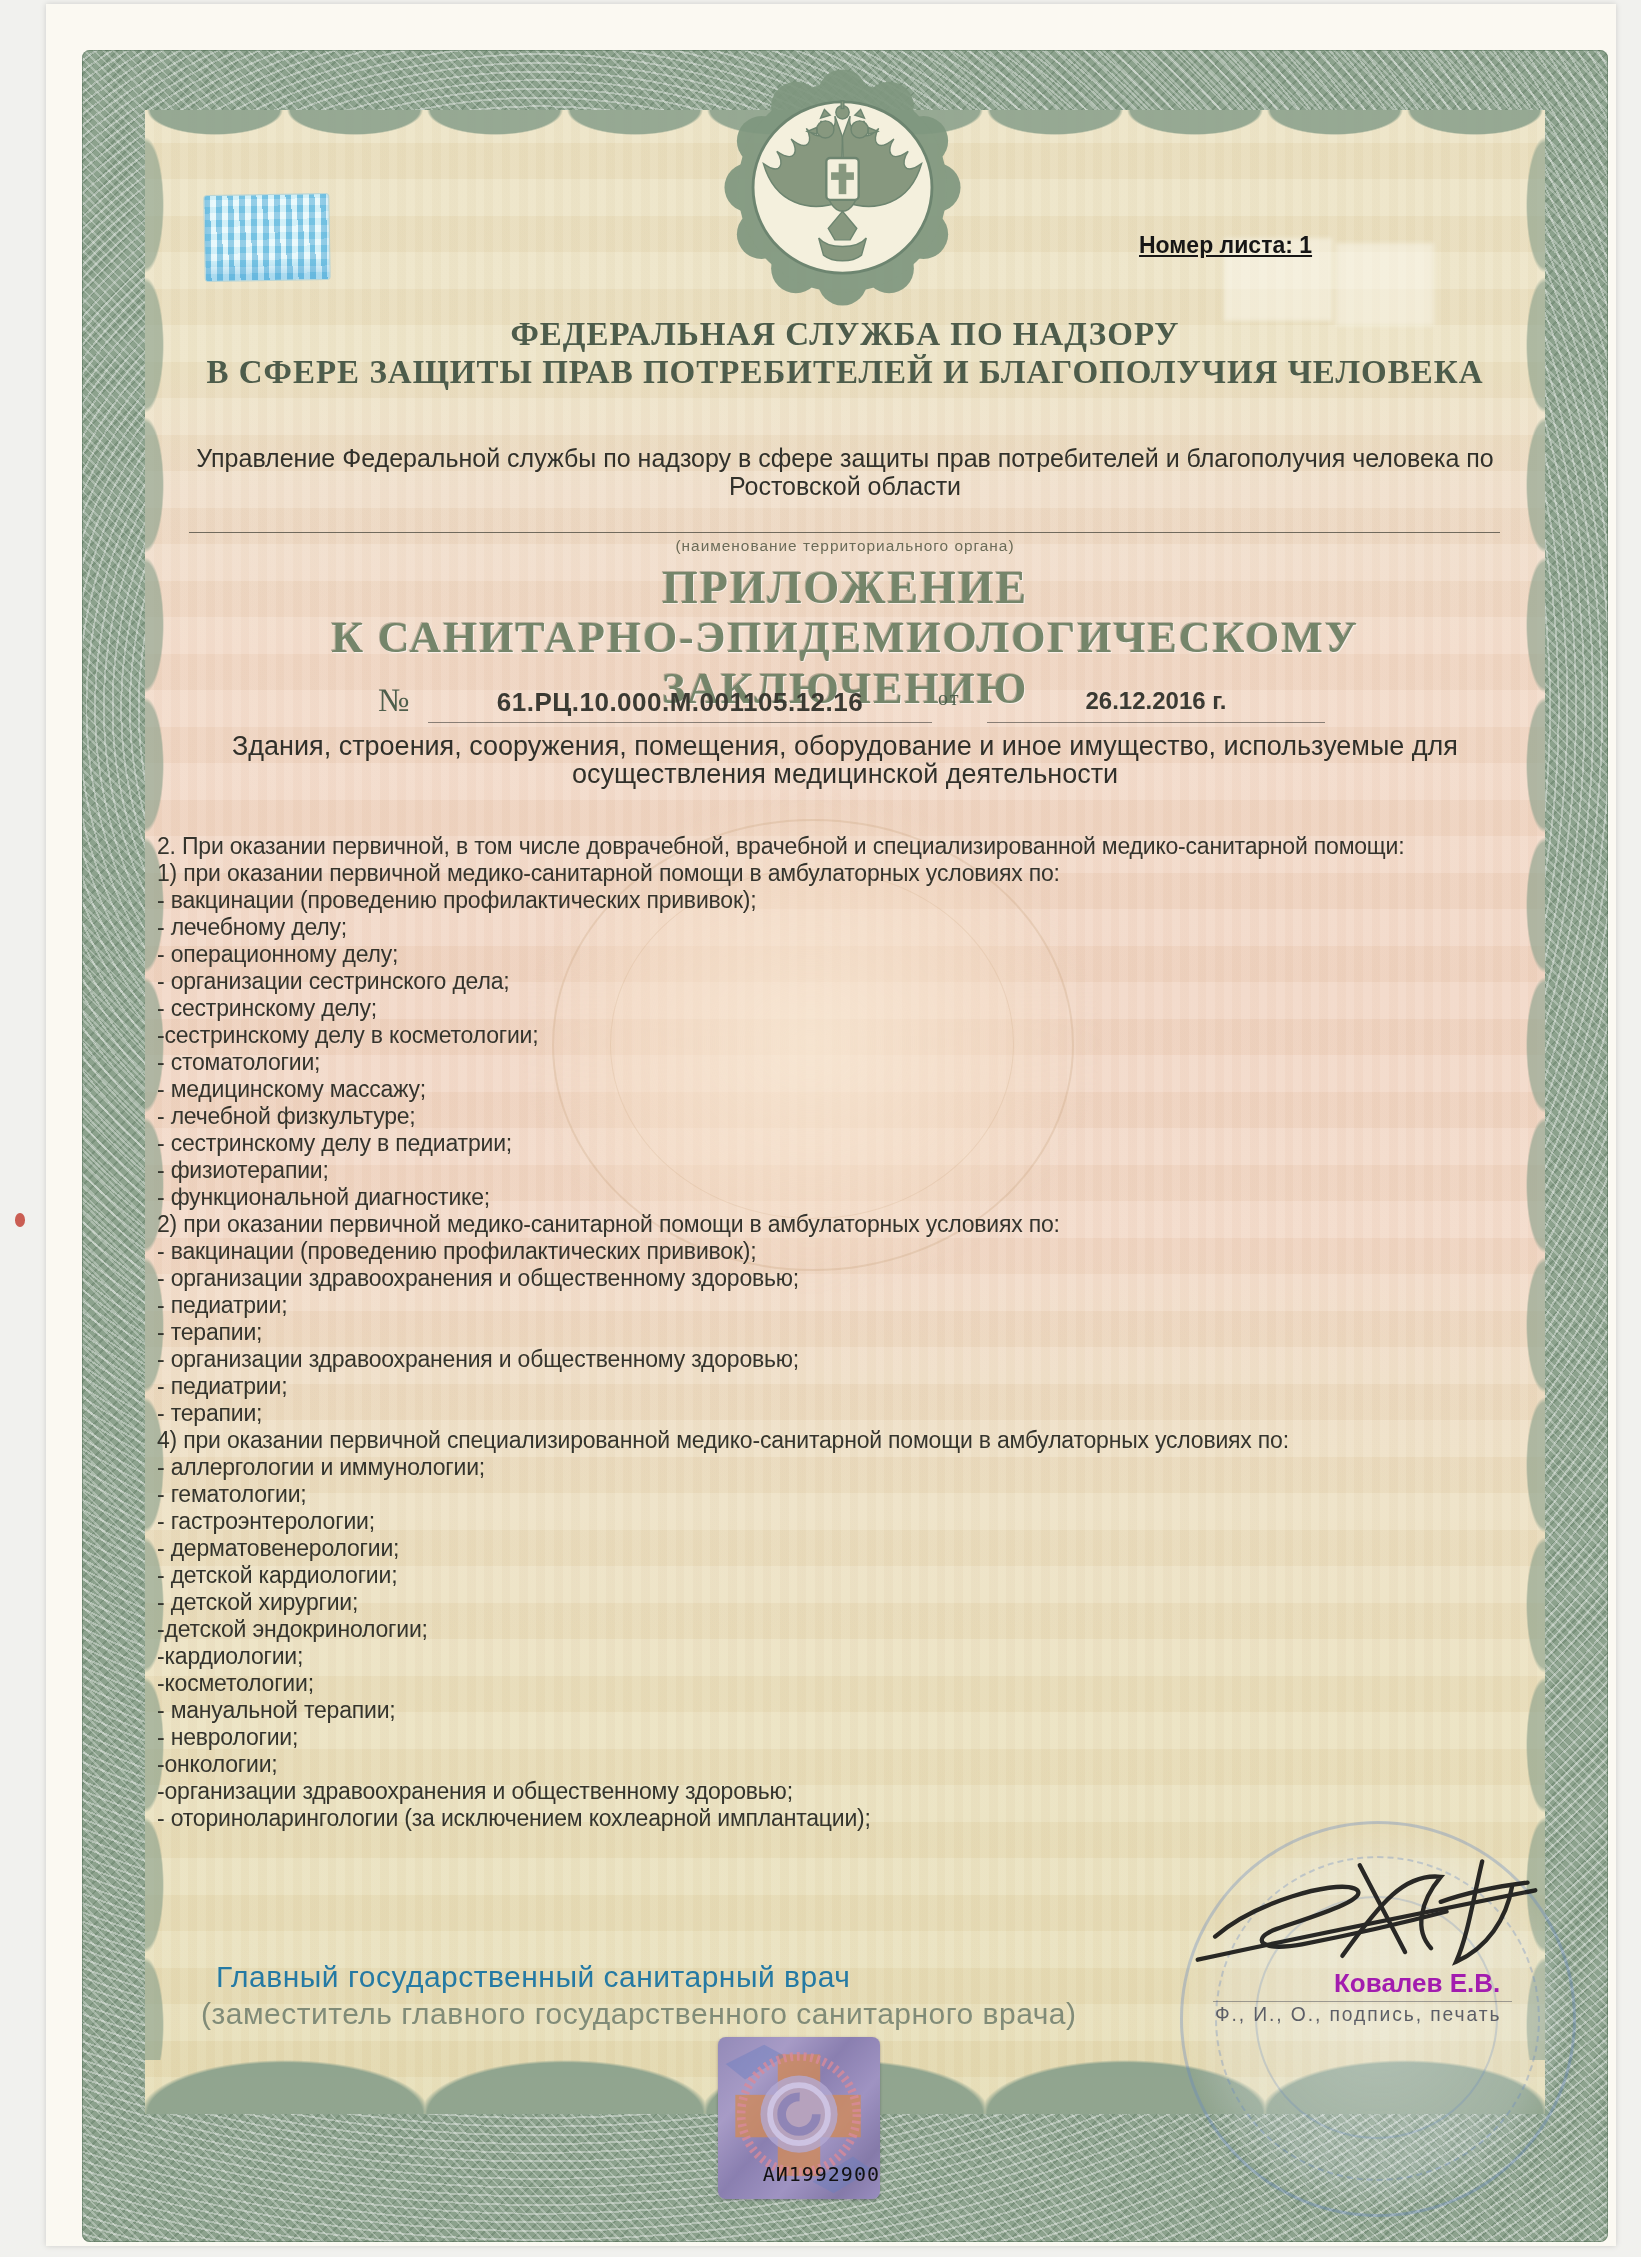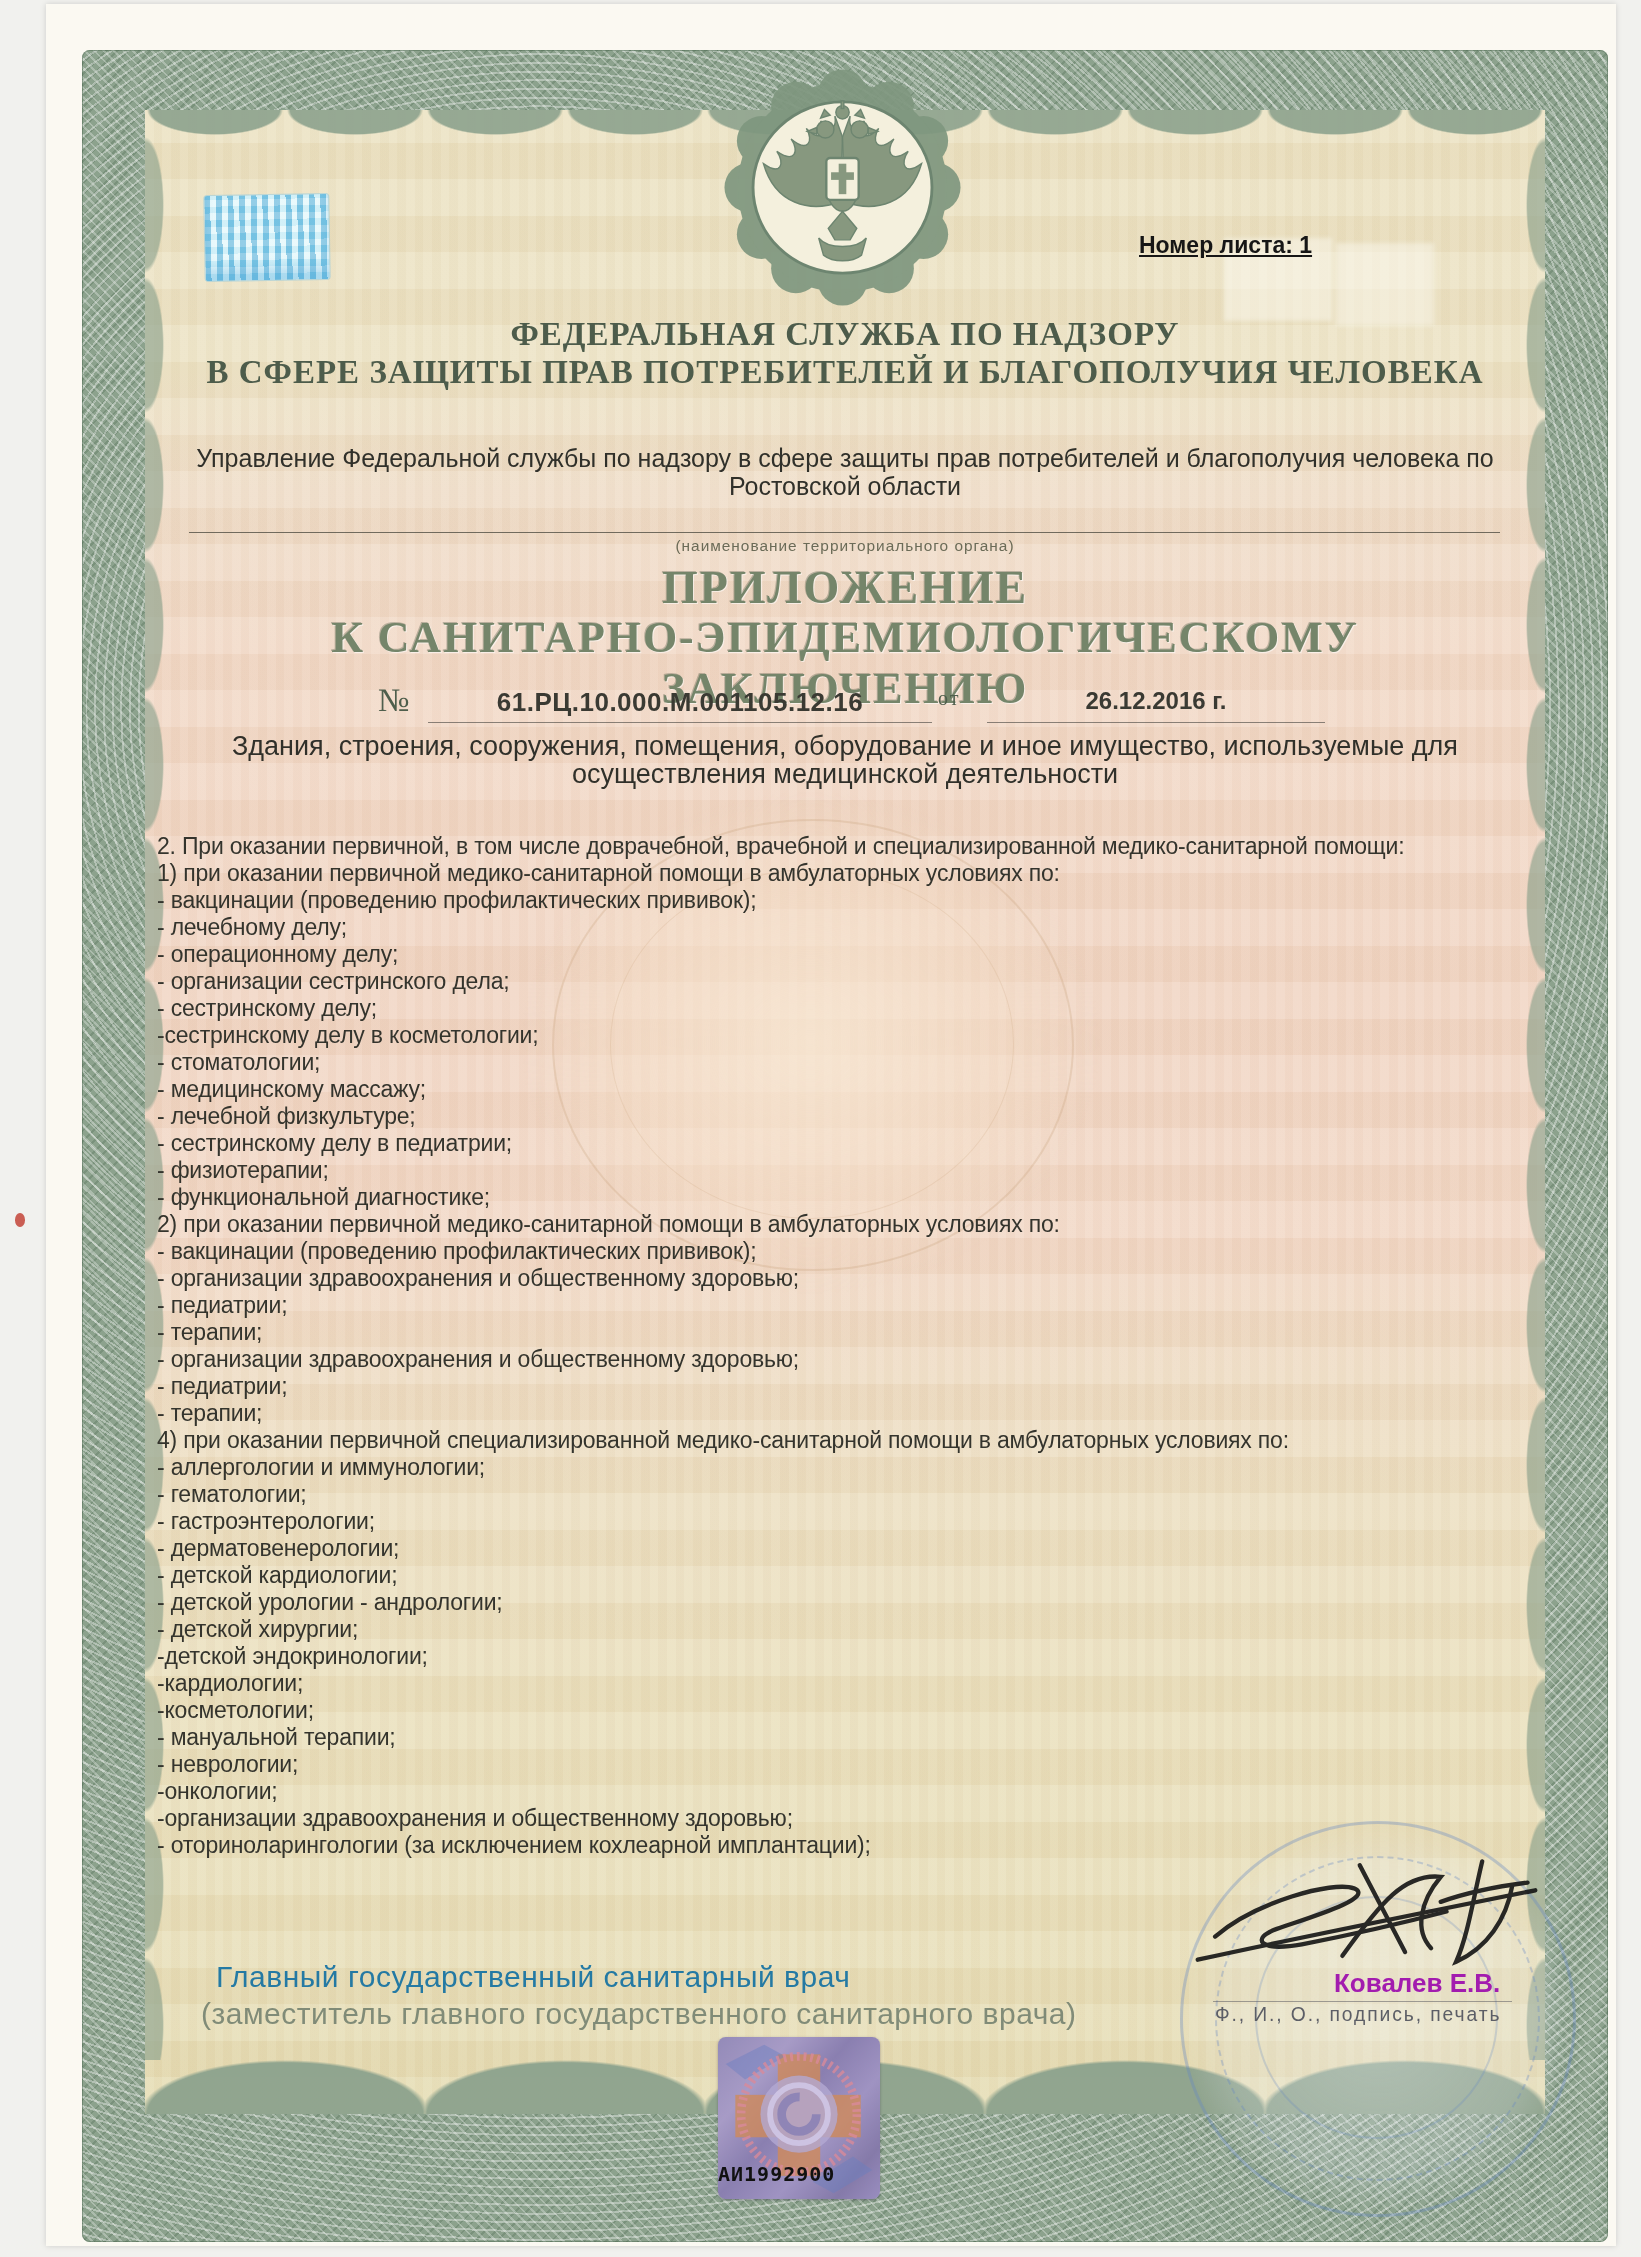--- a/index.html
+++ b/index.html
@@ -95,22 +95,22 @@
   
   .holo-top{left:205px;top:195px;width:124px;height:85px;border-radius:2.9px;transform:rotate(-1deg);
       background-color:#cfe8ea;
       background-image:
         repeating-linear-gradient(90deg, rgba(80,175,220,.55) 0 5.8px, rgba(235,252,255,.65) 5.8px 11.6px),
         repeating-linear-gradient(0deg, rgba(110,200,235,.45) 0 6.8px, rgba(255,255,255,.5) 6.8px 13.5px);
       box-shadow:0 0 0 1px rgba(140,200,225,.5), inset 0 -13.5px 9.7px rgba(70,160,215,.28);}
   .holo-bottom{left:718px;top:2037px;width:162px;height:162px;border-radius:7.7px;
       background:linear-gradient(130deg,#938ab8 0%,#a79bc6 25%,#8a7fb0 45%,#9f93c2 65%,#857aa9 85%,#9a8ec0 100%);
       box-shadow:0 1px 2.9px rgba(40,30,60,.35);}
-  .holo-num{position:absolute;left:0;bottom:13.5px;width:100%;text-align:left;
-      font-family:"DejaVu Sans Mono", monospace;font-weight:bold;font-size:20px;color:#111;
+  .holo-num{position:absolute;left:0;bottom:13.5px;width:100%;text-align:right;
+      font-family:"DejaVu Sans Mono", monospace;font-weight:normal;font-size:20px;color:#111;
       letter-spacing:1px;}
   .patch{background:rgba(252,250,240,.5);filter:blur(1.9px);}
   .patch1{left:1224px;top:238px;width:108px;height:83px;}
   .patch2{left:1336px;top:243px;width:98px;height:83px;}
   .red-dot{left:15.4px;top:1213px;width:9.7px;height:13.5px;border-radius:50%;background:#c03a2c;opacity:.8;}
 </style>
 </head>
 <body>
 
 <div class="abs paper"></div>
@@ -214,21 +214,20 @@
     <div class="body-line">- терапии;</div>
     <div class="body-line">- организации здравоохранения и общественному здоровью;</div>
     <div class="body-line">- педиатрии;</div>
     <div class="body-line">- терапии;</div>
     <div class="body-line">4) при оказании первичной специализированной медико-санитарной помощи  в амбулаторных условиях по:</div>
     <div class="body-line">- аллергологии и иммунологии;</div>
     <div class="body-line">- гематологии;</div>
     <div class="body-line">- гастроэнтерологии;</div>
     <div class="body-line">- дерматовенерологии;</div>
     <div class="body-line">- детской кардиологии;</div>
-    <div class="body-line">- детской урологии - андрологии;</div>
     <div class="body-line">- детской хирургии;</div>
     <div class="body-line">-детской эндокринологии;</div>
     <div class="body-line">-кардиологии;</div>
     <div class="body-line">-косметологии;</div>
     <div class="body-line">- мануальной терапии;</div>
     <div class="body-line">- неврологии;</div>
     <div class="body-line">-онкологии;</div>
     <div class="body-line">-организации здравоохранения и общественному здоровью;</div>
     <div class="body-line">- оториноларингологии (за исключением кохлеарной имплантации);</div>
   </div>

